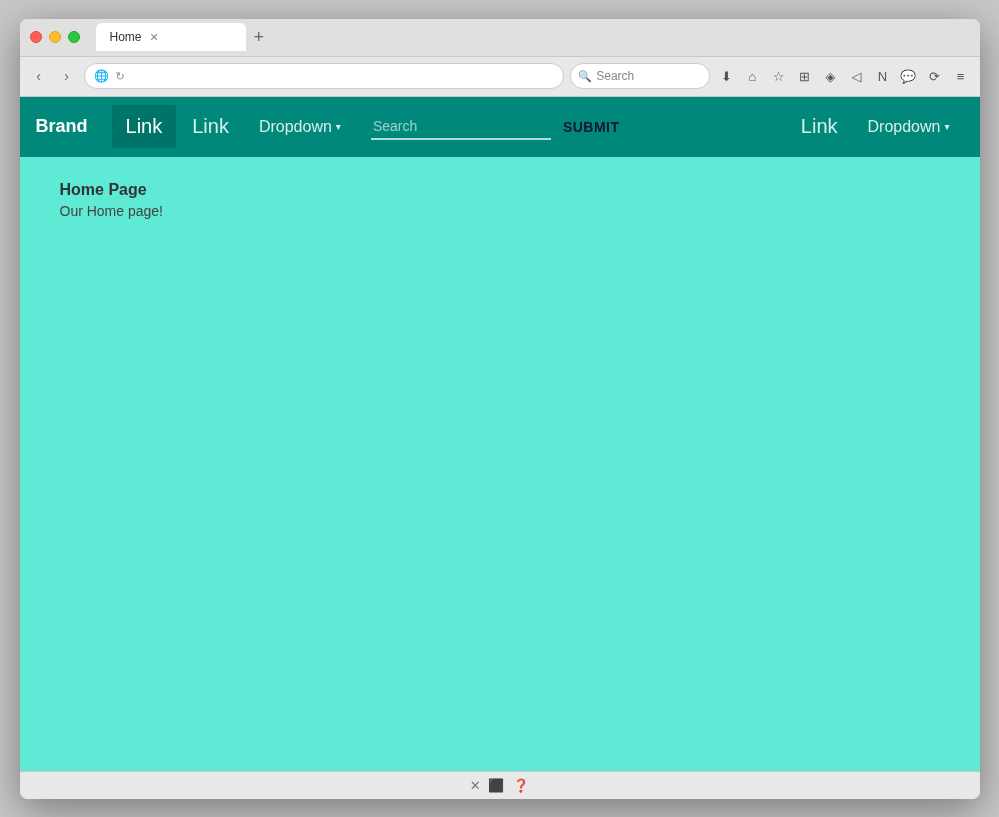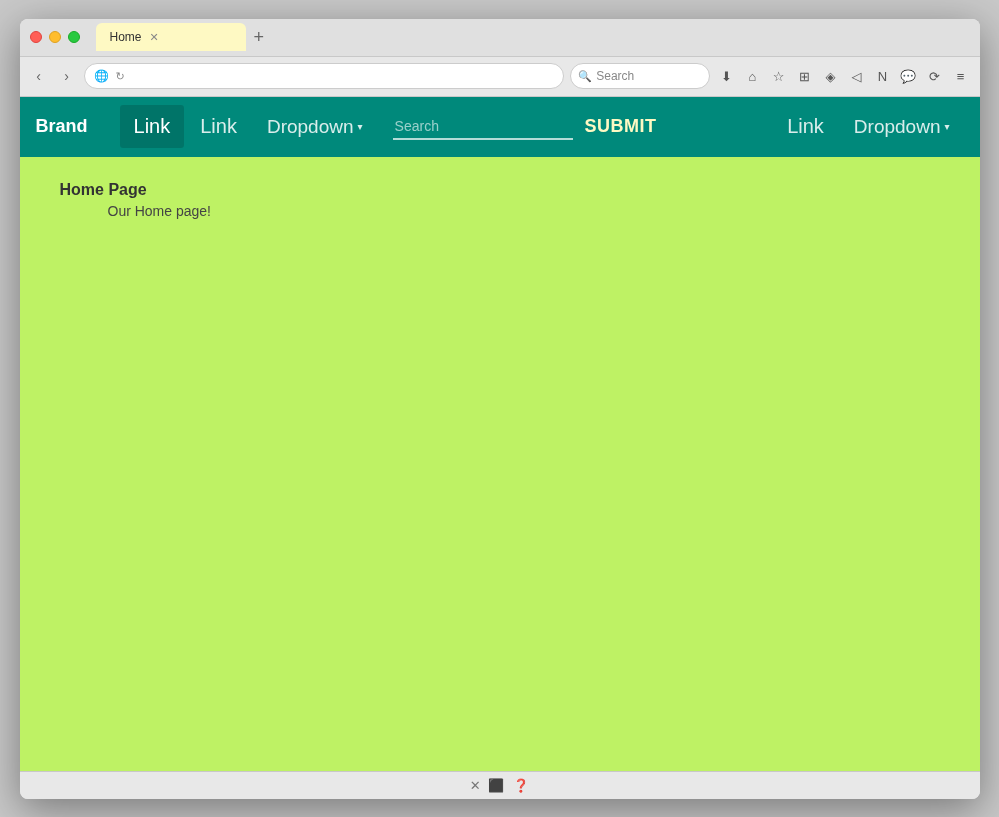--- a/index.html
+++ b/index.html
@@ -48,21 +48,21 @@
     .tl-yellow { background: #ffbd2e; border: 1px solid #dea123; }
     .tl-green { background: #28c940; border: 1px solid #1aab29; }
 
     .tab-bar {
       display: flex;
       align-items: center;
       flex: 1;
       gap: 4px;
     }
     .tab {
-      background: #fef9c3;
+      background: #ffffff;
       border-radius: 6px 6px 0 0;
       padding: 5px 14px;
       font-size: 12px;
       color: #333;
       display: flex;
       align-items: center;
       gap: 8px;
       min-width: 150px;
       height: 28px;
     }
@@ -168,21 +168,21 @@
       display: flex;
       align-items: center;
       padding: 0 16px;
       height: 60px;
       flex-shrink: 0;
     }
     .navbar-brand {
       font-size: 18px;
       font-weight: bold;
       color: white;
-      margin-right: 32px;
+      margin-right: 24px;
       text-decoration: none;
     }
     .navbar-left {
       display: flex;
       align-items: center;
       gap: 2px;
     }
     .nav-link {
       color: rgba(255,255,255,0.85);
       font-size: 20px;
@@ -196,21 +196,21 @@
       color: white;
     }
     .nav-link.active {
       color: white;
     }
     .nav-dropdown {
       display: flex;
       align-items: center;
       gap: 4px;
       color: rgba(255,255,255,0.85);
-      font-size: 19px;
+      font-size: 16px;
       padding: 10px 14px;
       cursor: pointer;
       border-radius: 3px;
     }
 
     .navbar-search-area {
       display: flex;
       align-items: center;
       gap: 8px;
       margin-left: 16px;
@@ -222,51 +222,50 @@
       color: white;
       font-size: 14px;
       padding: 4px 2px;
       outline: none;
       width: 180px;
     }
     .navbar-search-input::placeholder { color: rgba(255,255,255,0.6); }
     .navbar-submit {
       background: none;
       border: none;
-      color: #fef9c3;
-      font-size: 18px;
+      color: #0f172a;
+      font-size: 14px;
       font-weight: 600;
       letter-spacing: 0.5px;
       cursor: pointer;
       padding: 6px 4px;
     }
 
     .navbar-right {
       margin-left: auto;
       display: flex;
       align-items: center;
       gap: 2px;
     }
 
     
     .page-content {
       flex: 1;
-      background: #bef264;
+      background: #5eead4;
       padding: 24px 40px;
     }
     .page-title {
       font-size: 16px;
       font-weight: 600;
       color: #333;
       margin-bottom: 4px;
     }
     .page-subtitle {
       font-size: 14px;
       color: #444;
-      margin-left: 48px;
     }
 
     
     .browser-bottom {
       background: #e8e8e8;
       height: 28px;
       display: flex;
       align-items: center;
       justify-content: center;
       border-top: 1px solid #c8c8c8;

